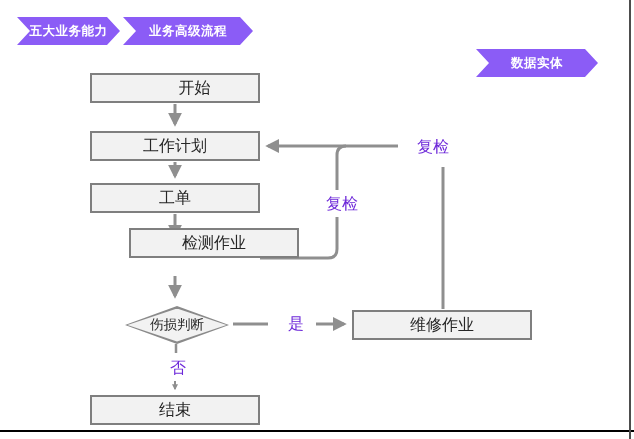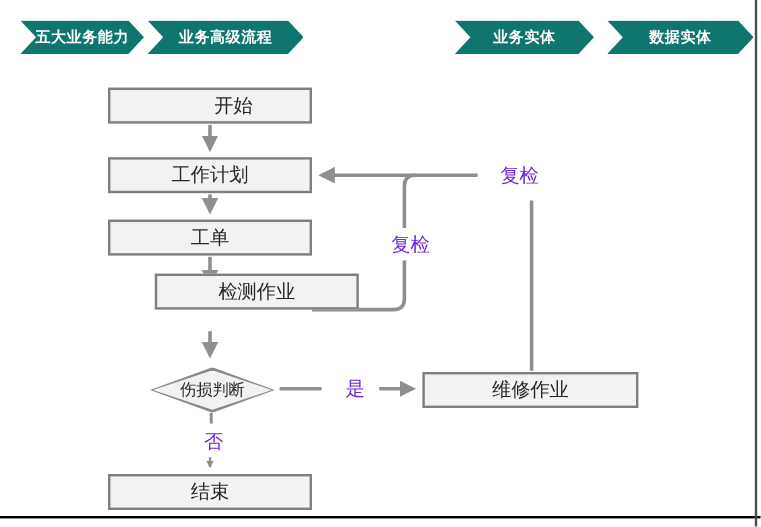--- a/index.html
+++ b/index.html
@@ -2,21 +2,21 @@
 <html><head>
 <meta charset="utf-8">
 <style>
   html,body{margin:0;padding:0;background:#fff;}
   body{font-family:"Liberation Sans","DejaVu Sans",sans-serif;}
   .canvas{position:relative;width:634px;height:439px;background:#fff;overflow:hidden;}
 
   
   .chev{
     position:absolute;top:17px;height:28px;
-    background:#0f766e;color:#fff;
+    background:#8b5cf6;color:#fff;
     display:flex;align-items:center;justify-content:center;
     font-size:12.5px;font-weight:bold;letter-spacing:.5px;
     clip-path:polygon(0 0, calc(100% - 13px) 0, 100% 50%, calc(100% - 13px) 100%, 0 100%, 13px 50%);
     cursor:pointer;white-space:nowrap;
   }
   .chev.active{background:#2E75B6;}
   .chev span{pointer-events:none;}
 
   
   .node{
@@ -50,24 +50,21 @@
 <body>
 
 <div class="canvas">
 
   <div class="chev" style="left:17px;width:103px;">
     <span>五大业务能力</span>
   </div>
   <div class="chev" style="left:123px;width:130px;">
     <span>业务高级流程</span>
   </div>
-  <div class="chev" style="left:379px;width:116px;">
-    <span>业务实体</span>
-  </div>
-  <div class="chev" style="left:506px;width:122px;">
+  <div class="chev" style="left:476px;width:122px;margin-top:32px;">
     <span>数据实体</span>
   </div>
 
   <svg class="connectors" width="634" height="439" viewBox="0 0 634 439">
     <defs>
       <marker id="arw" viewBox="0 0 10 10" refX="8" refY="5" markerWidth="4.6" markerHeight="4.6" orient="auto">
         <path d="M0 0 L10 5 L0 10 z" fill="#8F8F8F"></path>
       </marker>
       <marker id="arwS" viewBox="0 0 10 10" refX="8" refY="5" markerWidth="3" markerHeight="3" orient="auto">
         <path d="M0 0 L10 5 L0 10 z" fill="#8F8F8F"></path>

